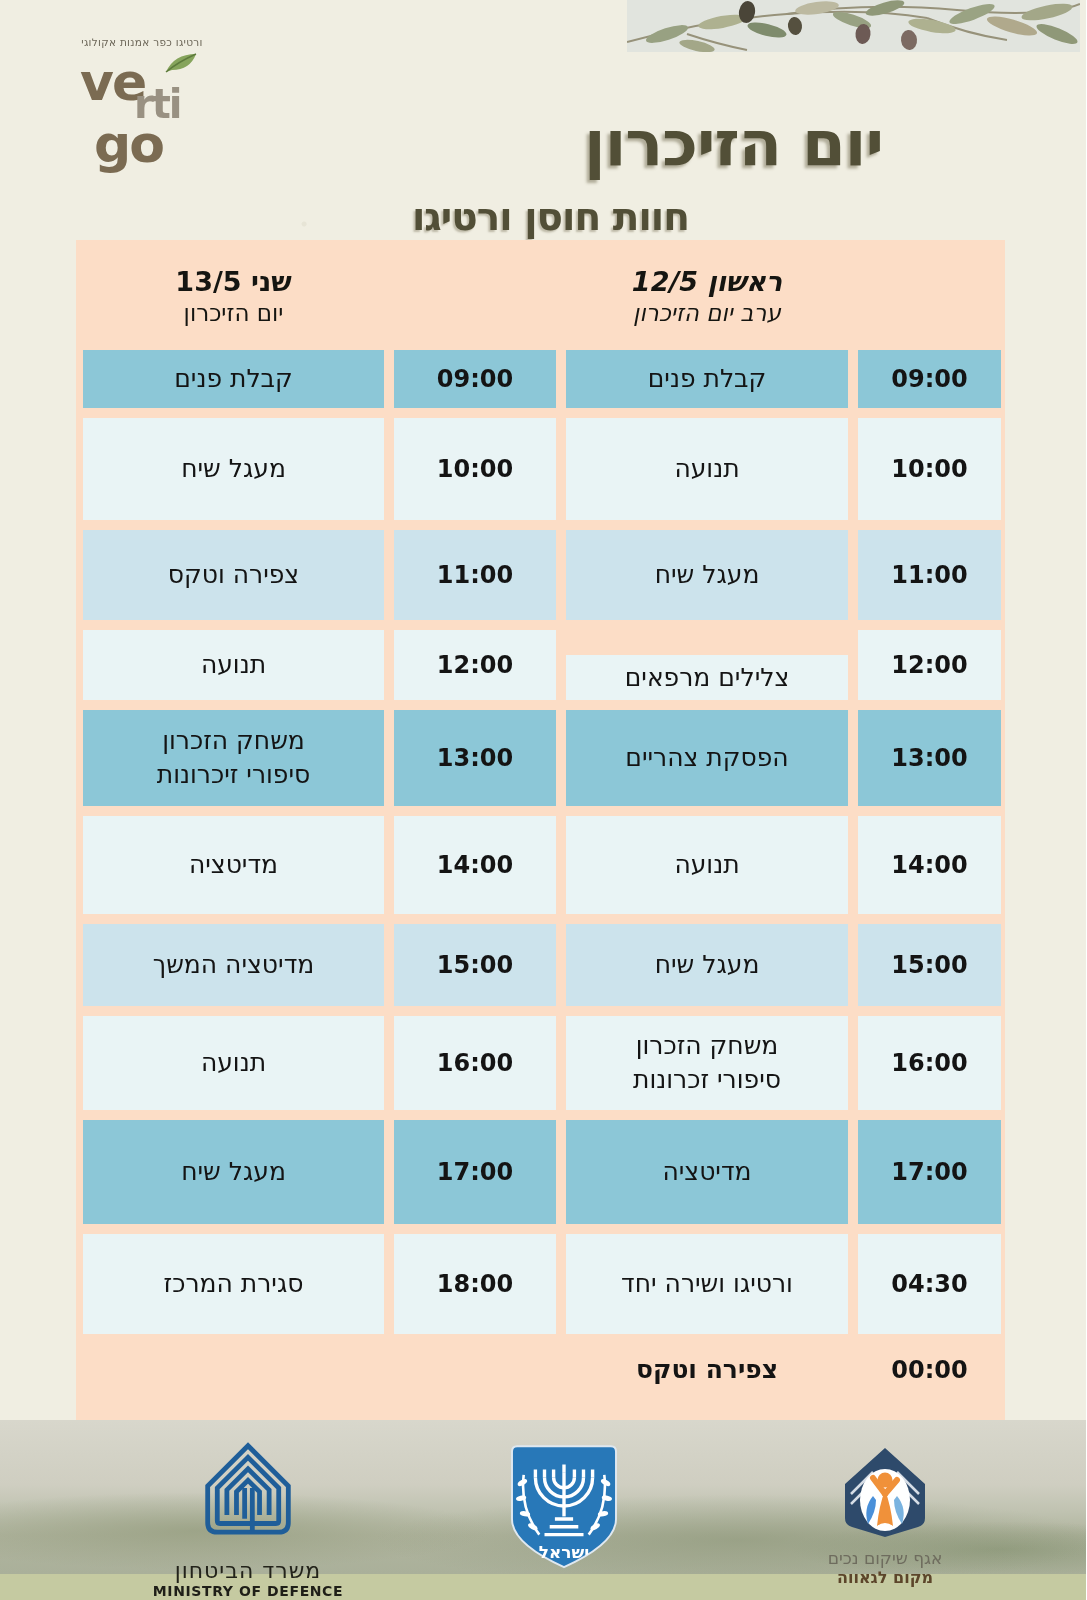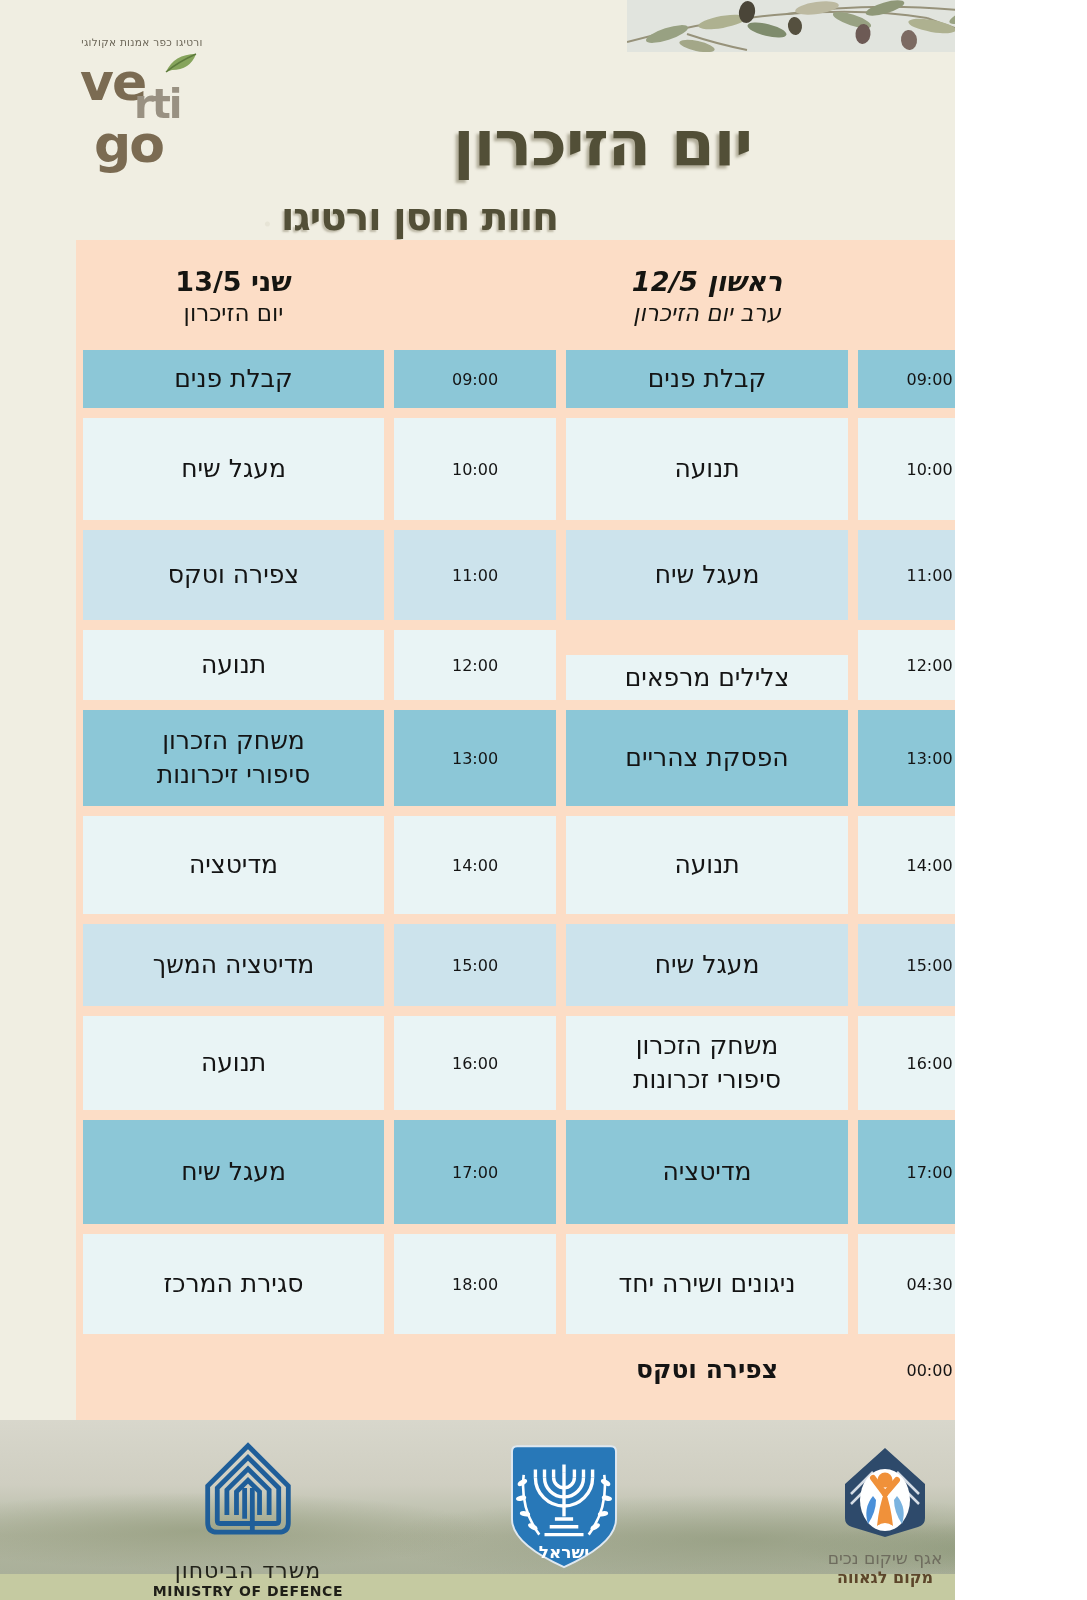--- a/index.html
+++ b/index.html
@@ -1,17 +1,17 @@
 <!DOCTYPE html>
 <html lang="he"><head>
 <meta charset="utf-8">
 <style>
   html,body{margin:0;padding:0;}
   body{font-family:"DejaVu Sans",sans-serif;}
-  .page{position:relative;width:955px;height:1600px;background:#f0eee2;overflow:hidden;
+  .page{position:relative;width:1086px;height:1600px;background:#f0eee2;overflow:hidden;
         background-image:radial-gradient(circle at 28% 14%, rgba(190,185,160,.18) 0 2px, transparent 3px),
                          radial-gradient(circle at 72% 46%, rgba(190,185,160,.14) 0 2px, transparent 3px),
                          radial-gradient(circle at 15% 78%, rgba(190,185,160,.14) 0 2px, transparent 3px);}
   
   .olive-photo{position:absolute;left:627px;top:0;width:453px;height:52px;}
   
   .vertigo{position:absolute;left:72px;top:30px;width:150px;height:160px;}
   .vertigo .tagline{position:absolute;left:0;top:6px;width:140px;font-size:10.5px;color:#6b6557;text-align:center;direction:rtl;letter-spacing:.3px;}
   .vertigo .w{position:absolute;font-weight:bold;letter-spacing:-2px;line-height:1;}
   .vertigo .w-ve{left:8px;top:26px;font-size:52px;color:#7b6b52;}
@@ -24,21 +24,21 @@
   
   .schedule{position:absolute;left:76px;top:240px;width:929px;height:1180px;background:#fcddc6;
             direction:rtl;display:grid;box-sizing:border-box;
             grid-template-columns:143px 282px 162px 301px;
             grid-template-rows:86px 58px 102px 90px 70px 96px 98px 82px 94px 104px 100px 52px;
             column-gap:10px;row-gap:10px;padding:14px 4px 0 9px;}
   .day-header{display:flex;flex-direction:column;align-items:center;justify-content:center;color:#151511;}
   .day-label{font-size:27px;font-weight:bold;line-height:1.25;}
   .day-sub{font-size:23px;line-height:1.3;}
   .cell{display:flex;align-items:center;justify-content:center;text-align:center;color:#141414;}
-  .cell.time{font-size:16px;font-weight:normal;}
+  .cell.time{font-size:24px;font-weight:bold;}
   .cell.activity{font-size:25px;white-space:pre-line;line-height:1.35;}
   .tone-dark{background:#8cc7d7;}
   .tone-medium{background:#cce3ec;}
   .tone-lightest{background:#e9f4f5;}
   .tone-none{background:transparent;}
   .tone-none.activity{font-weight:bold;}
   
   .landscape{position:absolute;left:0;top:1420px;width:1087px;height:154px;
       background-image:
         radial-gradient(ellipse 420px 55px at 18% 72%, rgba(150,158,128,.75) 0%, rgba(150,158,128,0) 70%),
@@ -126,21 +126,21 @@
       <div class="cell time tone-lightest" style="grid-area: 7 / 1;">14:00</div>
       <div class="cell activity tone-lightest" style="grid-area: 7 / 2;">תנועה</div>
       <div class="cell time tone-medium" style="grid-area: 8 / 1;">15:00</div>
       <div class="cell activity tone-medium" style="grid-area: 8 / 2;">מעגל שיח</div>
       <div class="cell time tone-lightest" style="grid-area: 9 / 1;">16:00</div>
       <div class="cell activity tone-lightest" style="grid-area: 9 / 2;">משחק הזכרון
 סיפורי זכרונות</div>
       <div class="cell time tone-dark" style="grid-area: 10 / 1;">17:00</div>
       <div class="cell activity tone-dark" style="grid-area: 10 / 2;">מדיטציה</div>
       <div class="cell time tone-lightest" style="grid-area: 11 / 1;">04:30</div>
-      <div class="cell activity tone-lightest" style="grid-area: 11 / 2;">ניגונים ושירה יחד</div>
+      <div class="cell activity tone-lightest" style="grid-area: 11 / 2;">ורטיגו ושירה יחד</div>
       <div class="cell time tone-none" style="grid-area: 12 / 1;">00:00</div>
       <div class="cell activity tone-none" style="grid-area: 12 / 2;">צפירה וטקס</div>
       <div class="day-header" style="grid-area: 1 / 4;">
         <div class="day-label">שני 13/5</div>
         <div class="day-sub">יום הזיכרון</div>
       </div>
       <div class="cell time tone-dark" style="grid-area: 2 / 3;">09:00</div>
       <div class="cell activity tone-dark" style="grid-area: 2 / 4;">קבלת פנים</div>
       <div class="cell time tone-lightest" style="grid-area: 3 / 3;">10:00</div>
       <div class="cell activity tone-lightest" style="grid-area: 3 / 4;">מעגל שיח</div>

